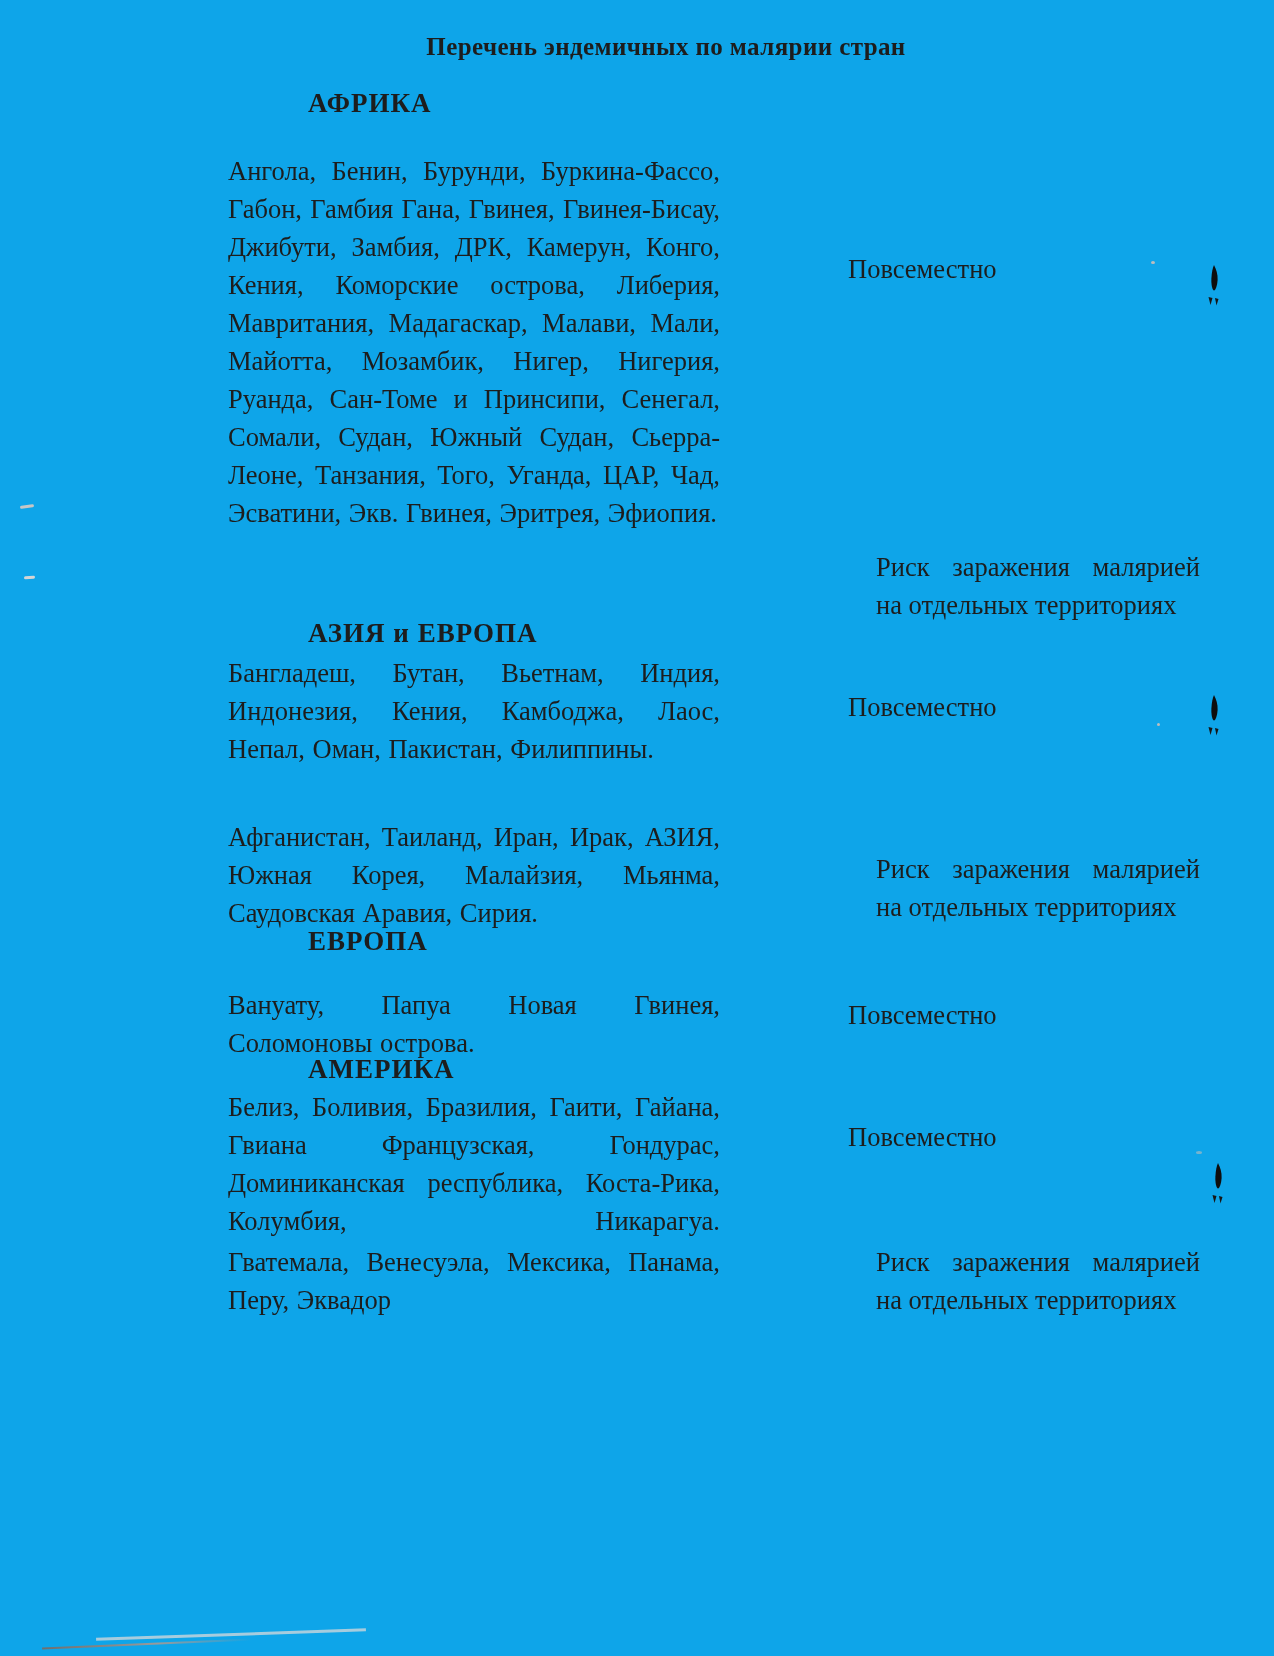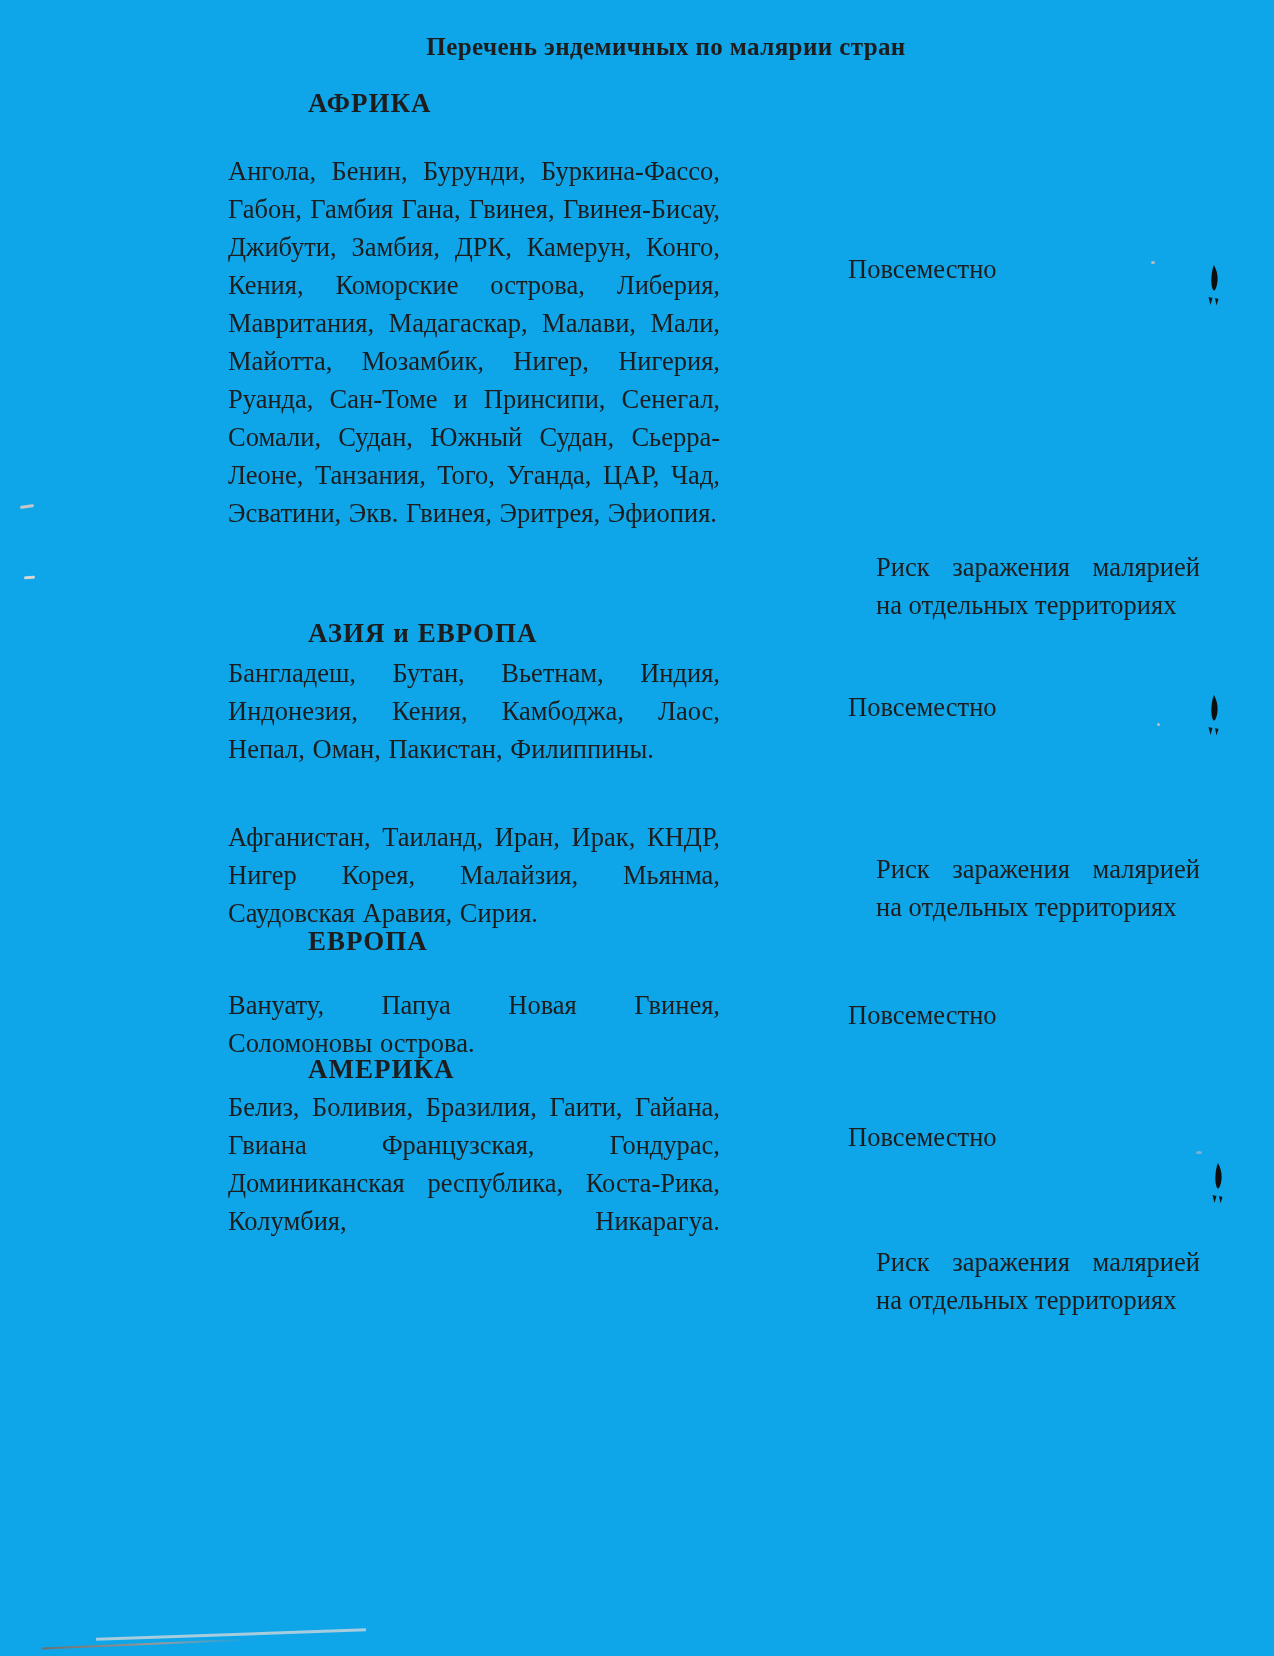--- a/index.html
+++ b/index.html
@@ -65,30 +65,31 @@
   <div class="doc-title">Перечень эндемичных по малярии стран</div>
 
   <div class="section-heading" style="top:88px;">АФРИКА</div>
   <div class="countries" style="top:152px;">Ангола, Бенин, Бурунди, Буркина-Фассо, Габон, Гамбия Гана, Гвинея, Гвинея-Бисау, Джибути, Замбия, ДРК, Камерун, Конго, Кения, Коморские острова, Либерия, Мавритания, Мадагаскар, Малави, Мали, Майотта, Мозамбик, Нигер, Нигерия, Руанда, Сан-Томе и Принсипи, Сенегал, Сомали, Судан, Южный Судан, Сьерра-Леоне, Танзания, Того, Уганда, ЦАР, Чад, Эсватини, Экв. Гвинея, Эритрея, Эфиопия.</div>
   <div class="status status--single" style="top:250px;">Повсеместно</div>
   <div class="status status--wide" style="top:548px;">Риск заражения малярией на отдельных территориях</div>
 
   <div class="section-heading" style="top:618px;">АЗИЯ и ЕВРОПА</div>
   <div class="countries" style="top:654px;">Бангладеш, Бутан, Вьетнам, Индия, Индонезия, Кения, Камбоджа, Лаос, Непал, Оман, Пакистан, Филиппины.</div>
   <div class="status status--single" style="top:688px;">Повсеместно</div>
-  <div class="countries" style="top:818px;">Афганистан, Таиланд, Иран, Ирак, КНДР, Нигер Корея, Малайзия, Мьянма, Саудовская Аравия, Сирия.</div>
+  <div class="countries" style="top:818px;">Афганистан, Таиланд, Иран, Ирак, АЗИЯ, Южная Корея, Малайзия, Мьянма, Саудовская Аравия, Сирия.</div>
   <div class="status status--wide" style="top:850px;">Риск заражения малярией на отдельных территориях</div>
 
   <div class="section-heading" style="top:926px;">ЕВРОПА</div>
   <div class="countries" style="top:958px;margin-top:28px;">Вануату, Папуа Новая Гвинея, Соломоновы острова.</div>
   <div class="status status--single" style="top:996px;">Повсеместно</div>
 
   <div class="section-heading" style="top:1054px;">АМЕРИКА</div>
   <div class="countries justify-last" style="top:1088px;">Белиз, Боливия, Бразилия, Гаити, Гайана, Гвиана Французская, Гондурас, Доминиканская республика, Коста-Рика, Колумбия, Никарагуа.</div>
   <div class="status status--single" style="top:1118px;">Повсеместно</div>
+  <div class="countries" style="top:1243px;">Гватемала, Венесуэла, Мексика, Панама, Перу, Эквадор</div>
   <div class="status status--wide" style="top:1243px;">Риск заражения малярией на отдельных территориях</div>
 
   <svg class="ink-blot" style="left:1206px; top:264px;" viewBox="0 0 16 46">
     <path d="M8 1 C10 5 12 10 11.6 16 C11.2 22 9.4 26.5 8 26.5 C6.6 26.5 5 21 5.4 14.5 C5.8 8 6.6 4 8 1 Z" fill="#0e0e0e"></path>
     <path d="M2.5 33 L4.5 41 L6.5 34 Z" fill="#161616"></path>
     <path d="M9 34 L10.5 41.5 L12.5 35 Z" fill="#161616"></path>
   </svg>
   <svg class="ink-blot" style="left:1206px; top:694px;" viewBox="0 0 16 46">
     <path d="M8 1 C10 5 12 10 11.6 16 C11.2 22 9.4 26.5 8 26.5 C6.6 26.5 5 21 5.4 14.5 C5.8 8 6.6 4 8 1 Z" fill="#0e0e0e"></path>
     <path d="M2.5 33 L4.5 41 L6.5 34 Z" fill="#161616"></path>

